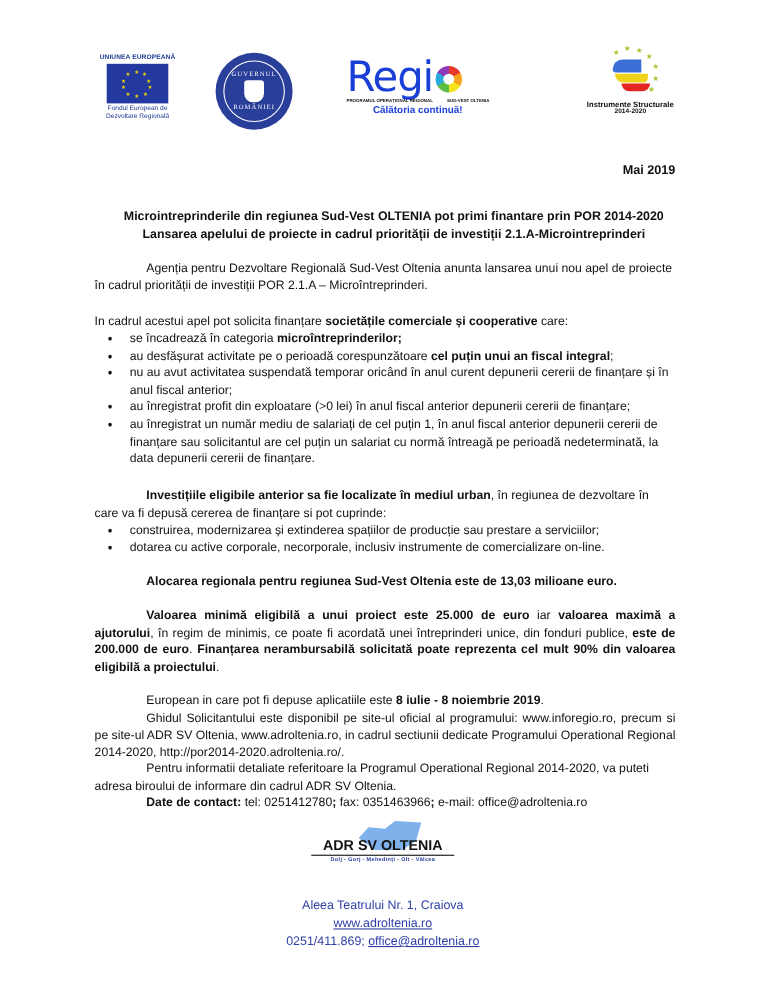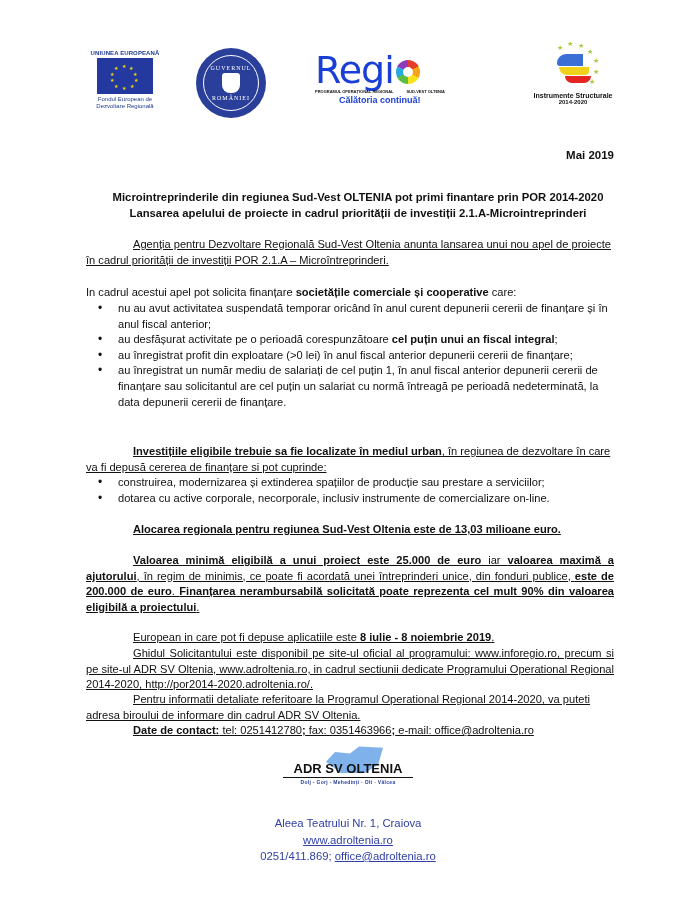--- a/index.html
+++ b/index.html
@@ -42,21 +42,21 @@
   .is-red { position: absolute; left: 20px; top: 34px; width: 26px; height: 7px; background: #e5251f; border-radius: 0 0 10px 10px; }
   .is-star { position: absolute; color: #a7c93a; font-size: 7px; }
   .is-t1 { font-size: 7px; font-weight: bold; color: #111; }
   .is-t2 { font-size: 6px; font-weight: bold; color: #111; }
 
   
   .txt { position: absolute; left: 86px; width: 528px; font-size: 11.1px; line-height: 15.6px; }
   .date { position: absolute; right: 82px; top: 149px; font-size: 11.5px; font-weight: bold; padding-left: 8px; }
   .title { position: absolute; left: 80px; width: 556px; text-align: center; top: 190px;
            font-size: 11.3px; font-weight: bold; line-height: 15.5px; }
-  .ind { text-indent: 47px; text-decoration: underline; }
+  .ind { text-indent: 47px; }
   .just { text-align: justify; }
   b { font-weight: bold; }
   ul.bl { position: absolute; left: 86px; width: 528px; margin: 0; padding: 0; list-style: none;
           font-size: 11.1px; line-height: 15.6px; }
   ul.bl li { position: relative; padding-left: 32px; }
   ul.bl li::before { content: "\2022"; position: absolute; left: 12px; top: 0; font-size: 12px; }
 
   
   .adr-logo { position: absolute; left: 283px; top: 745px; width: 130px; height: 45px; text-decoration: underline; }
   .adr-map { position: absolute; left: 40px; top: 0; width: 60px; height: 28px; background: #7fb2ea;
@@ -134,27 +134,28 @@
   <div class="title">
     <div>Microintreprinderile din regiunea Sud-Vest OLTENIA pot primi finantare prin POR 2014-2020</div>
     <div>Lansarea apelului de proiecte in cadrul priorității de investiții 2.1.A-Microintreprinderi</div>
   </div>
 
   <div class="txt ind" style="top:237px">Agenția pentru Dezvoltare Regională Sud-Vest Oltenia anunta lansarea unui nou apel de proiecte în cadrul priorității de investiții POR 2.1.A – Microîntreprinderi.</div>
 
   <div class="txt" style="top:285px"><span>In cadrul acestui apel pot solicita finanțare </span><b>societățile comerciale și cooperative</b><span> care:</span></div>
 
   <ul class="bl" style="top:301px">
+    <li><span>se încadrează în categoria </span><b>microîntreprinderilor;</b><span></span></li>
+    <li><span>au desfășurat activitate pe o perioadă corespunzătoare </span><b>cel puțin unui an fiscal integral</b><span>;</span></li>
     <li><span>nu au avut activitatea suspendată temporar oricând în anul curent depunerii cererii de finanțare și în anul fiscal anterior;</span></li>
-    <li><span>au desfășurat activitate pe o perioadă corespunzătoare </span><b>cel puțin unui an fiscal integral</b><span>;</span></li>
     <li><span>au înregistrat profit din exploatare (&gt;0 lei) în anul fiscal anterior depunerii cererii de finanțare;</span></li>
     <li><span>au înregistrat un număr mediu de salariați de cel puțin 1, în anul fiscal anterior depunerii cererii de finanțare sau solicitantul are cel puțin un salariat cu normă întreagă pe perioadă nedeterminată, la data depunerii cererii de finanțare.</span></li>
   </ul>
 
-  <div class="txt ind" style="top:444px"><b>Investițiile eligibile trebuie sa fie localizate în mediul urban</b><span>, în regiunea de dezvoltare în care va fi depusă cererea de finanțare si pot cuprinde:</span></div>
+  <div class="txt ind" style="top:444px"><b>Investițiile eligibile anterior sa fie localizate în mediul urban</b><span>, în regiunea de dezvoltare în care va fi depusă cererea de finanțare si pot cuprinde:</span></div>
 
   <ul class="bl" style="top:475px">
     <li><span>construirea, modernizarea și extinderea spațiilor de producție sau prestare a serviciilor;</span></li>
     <li><span>dotarea cu active corporale, necorporale, inclusiv instrumente de comercializare on-line.</span></li>
   </ul>
 
   <div class="txt ind" style="top:522px;font-weight:bold">Alocarea regionala pentru regiunea Sud-Vest Oltenia este de 13,03 milioane euro.</div>
 
   <div class="txt ind just" style="top:553px"><b>Valoarea minimă eligibilă a unui proiect este 25.000 de euro</b><span> iar </span><b>valoarea maximă a ajutorului</b><span>, în regim de minimis, ce poate fi acordată unei întreprinderi unice, din fonduri publice, </span><b>este de 200.000 de euro</b><span>. </span><b>Finanțarea nerambursabilă solicitată poate reprezenta cel mult 90% din valoarea eligibilă a proiectului</b><span>.</span></div>
 

